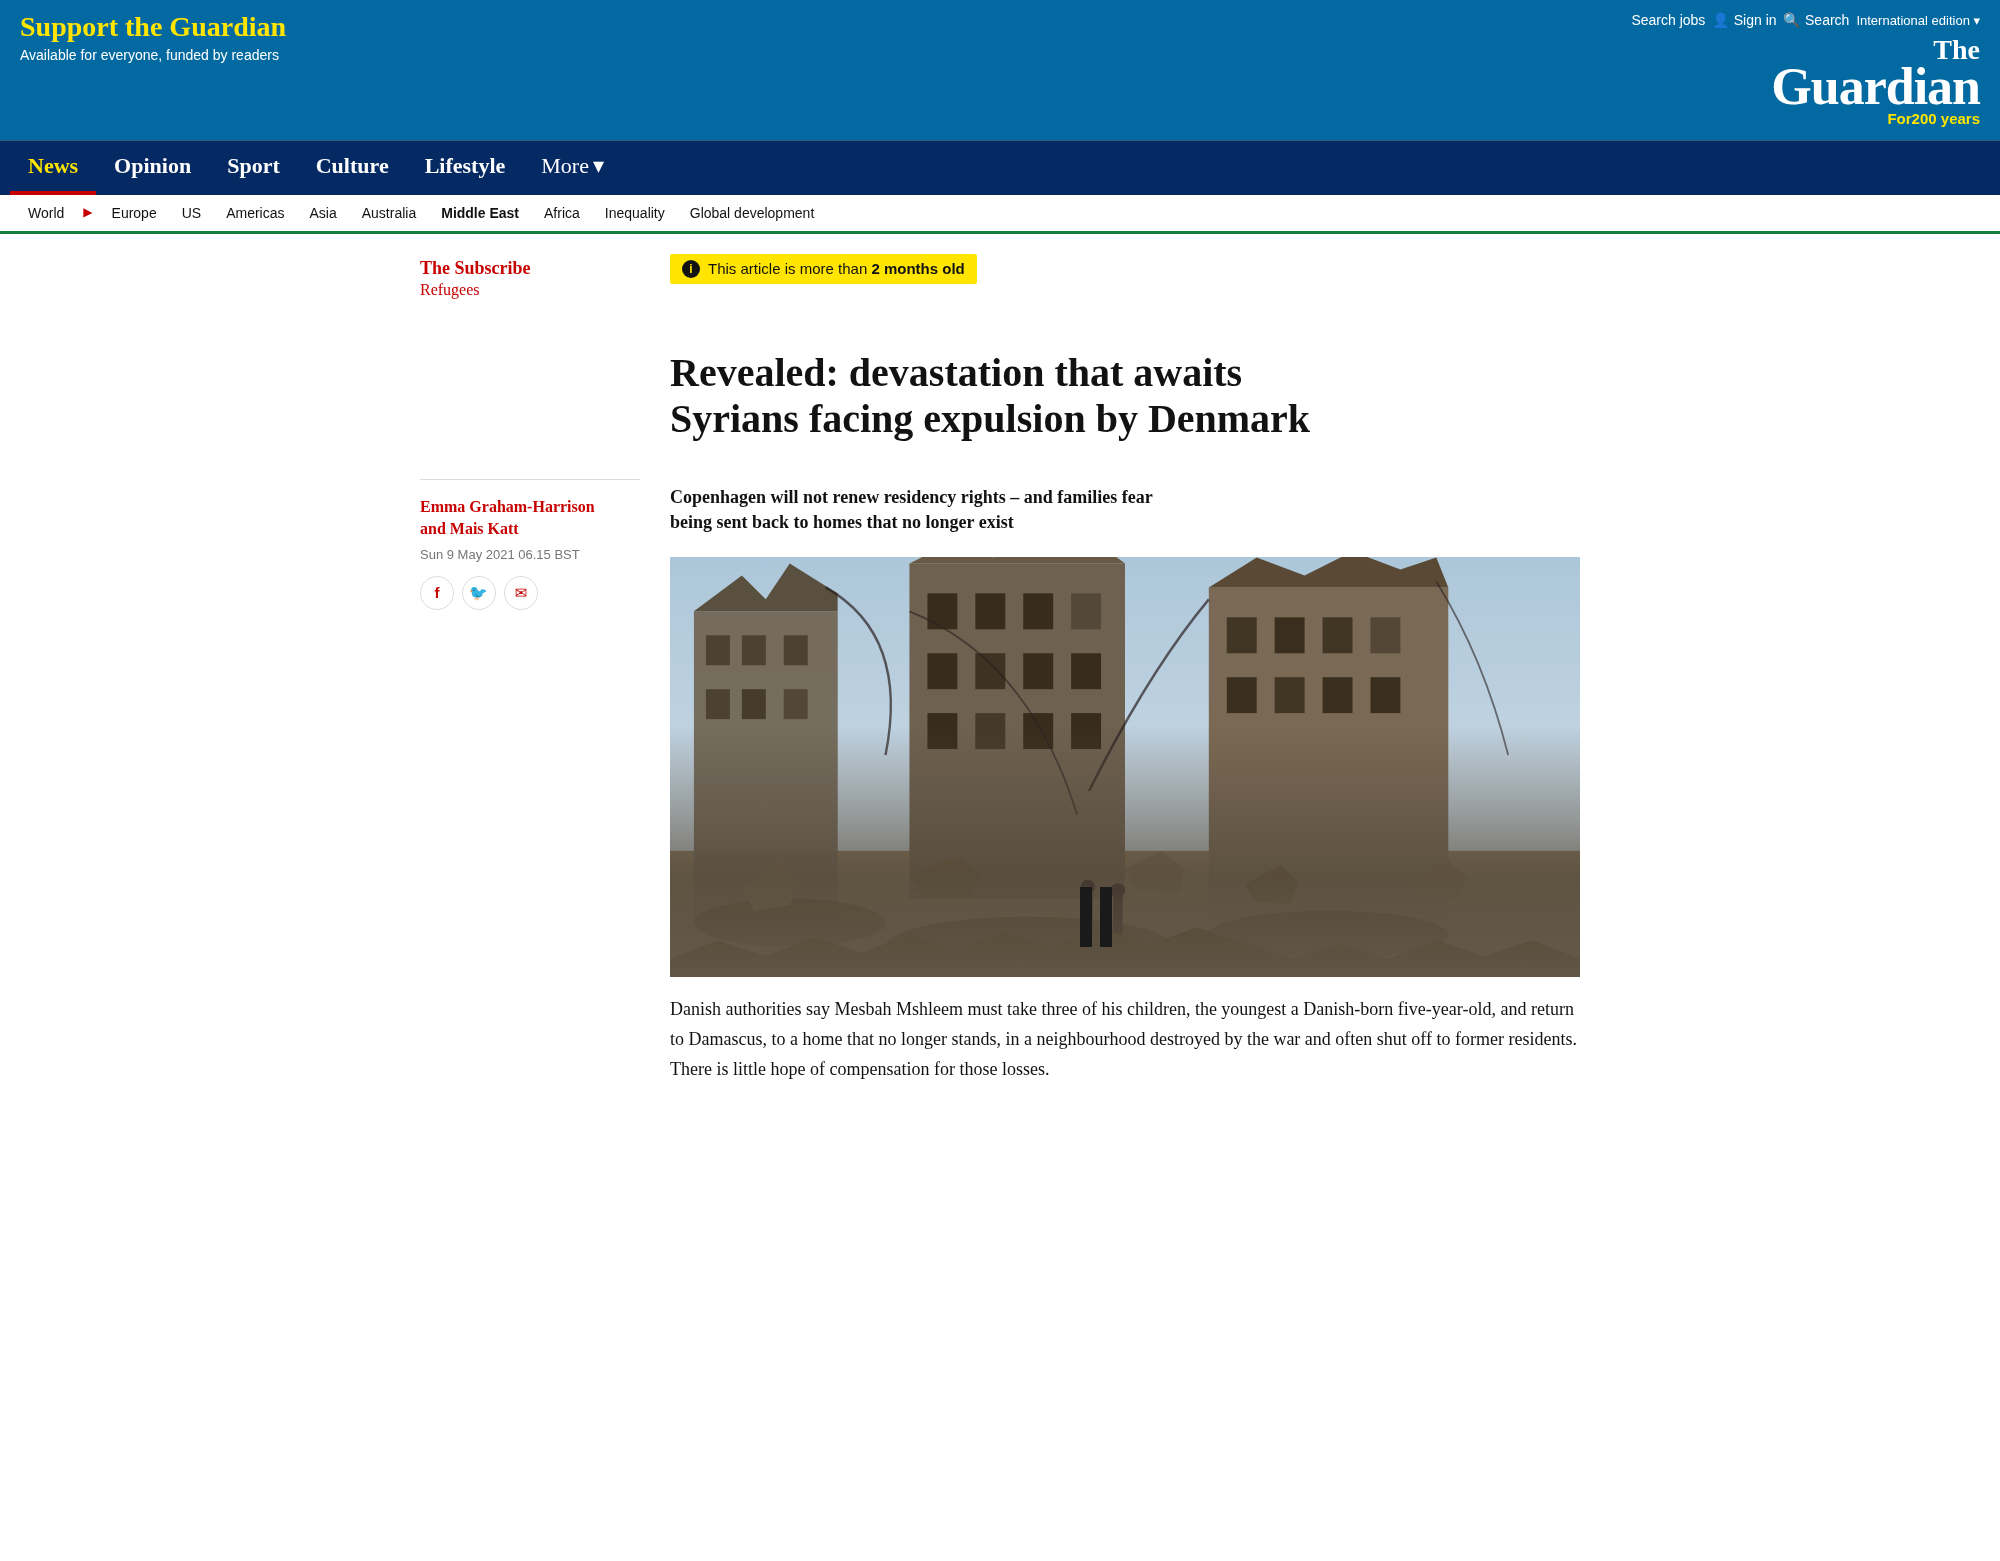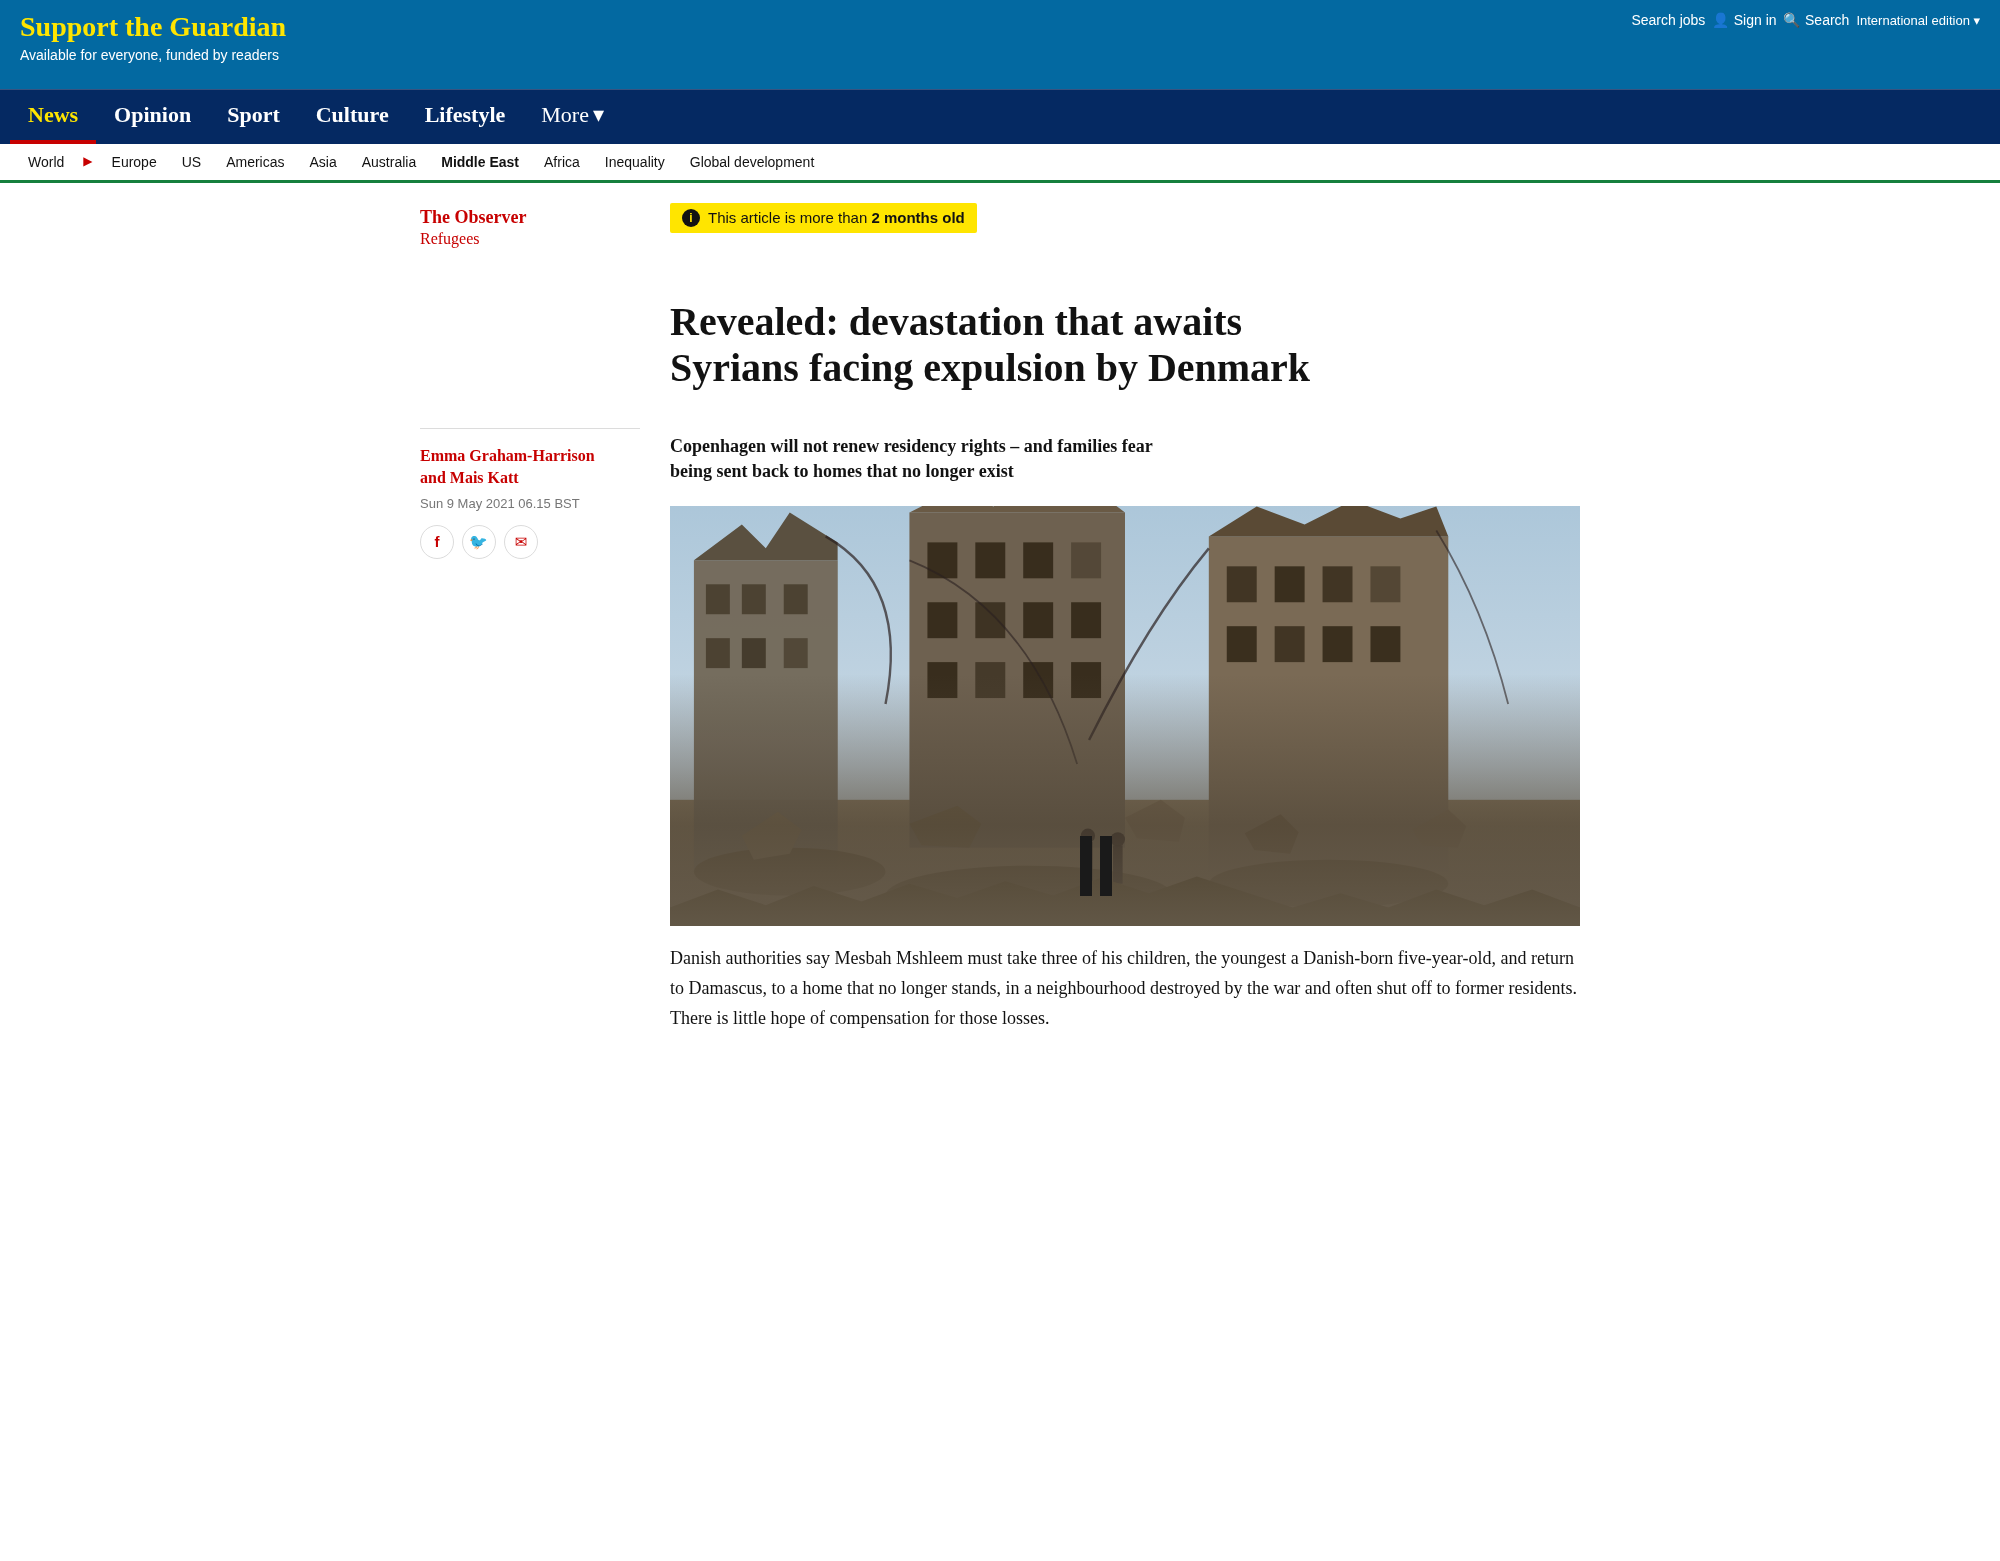--- a/index.html
+++ b/index.html
@@ -320,20 +320,27 @@
       <a href="#">Search jobs</a>
       <a href="#">
         <span>👤</span>
         <span>Sign in</span>
       </a>
       <a href="#">
         <span>🔍</span>
         <span>Search</span>
       </a>
       <span class="intl-edition">International edition ▾</span>
+    </div>
+    <div class="guardian-logo">
+      <div class="the">The</div>
+      <div class="guardian">Guardian</div>
+      <div class="years">
+        <span>For</span><span style="color:#ffe500;font-weight:bold;">200</span><span> years</span>
+      </div>
     </div>
   </div>
 </div>
 
 <nav class="main-nav">
   <ul>
     <li class="active">
       <a href="#">News</a>
     </li>
     <li>
@@ -367,21 +374,21 @@
   <a href="#">Australia</a>
   <a href="#" class="active">Middle East</a>
   <a href="#">Africa</a>
   <a href="#">Inequality</a>
   <a href="#">Global development</a>
 </div>
 
 <div class="content-wrapper">
 
   <aside class="sidebar">
-    <div class="observer-label">The Observer</div>
+    <div class="observer-label">The Subscribe</div>
     <div class="refugees-label">Refugees</div>
 
     <div class="author-section">
       <hr class="sidebar-divider">
       <div class="author-name">
         <span style="white-space:pre-line;">Emma Graham-Harrison
 and Mais Katt</span>
       </div>
       <div class="publish-date">Sun 9 May 2021 06.15 BST</div>
       <div class="social-buttons">

